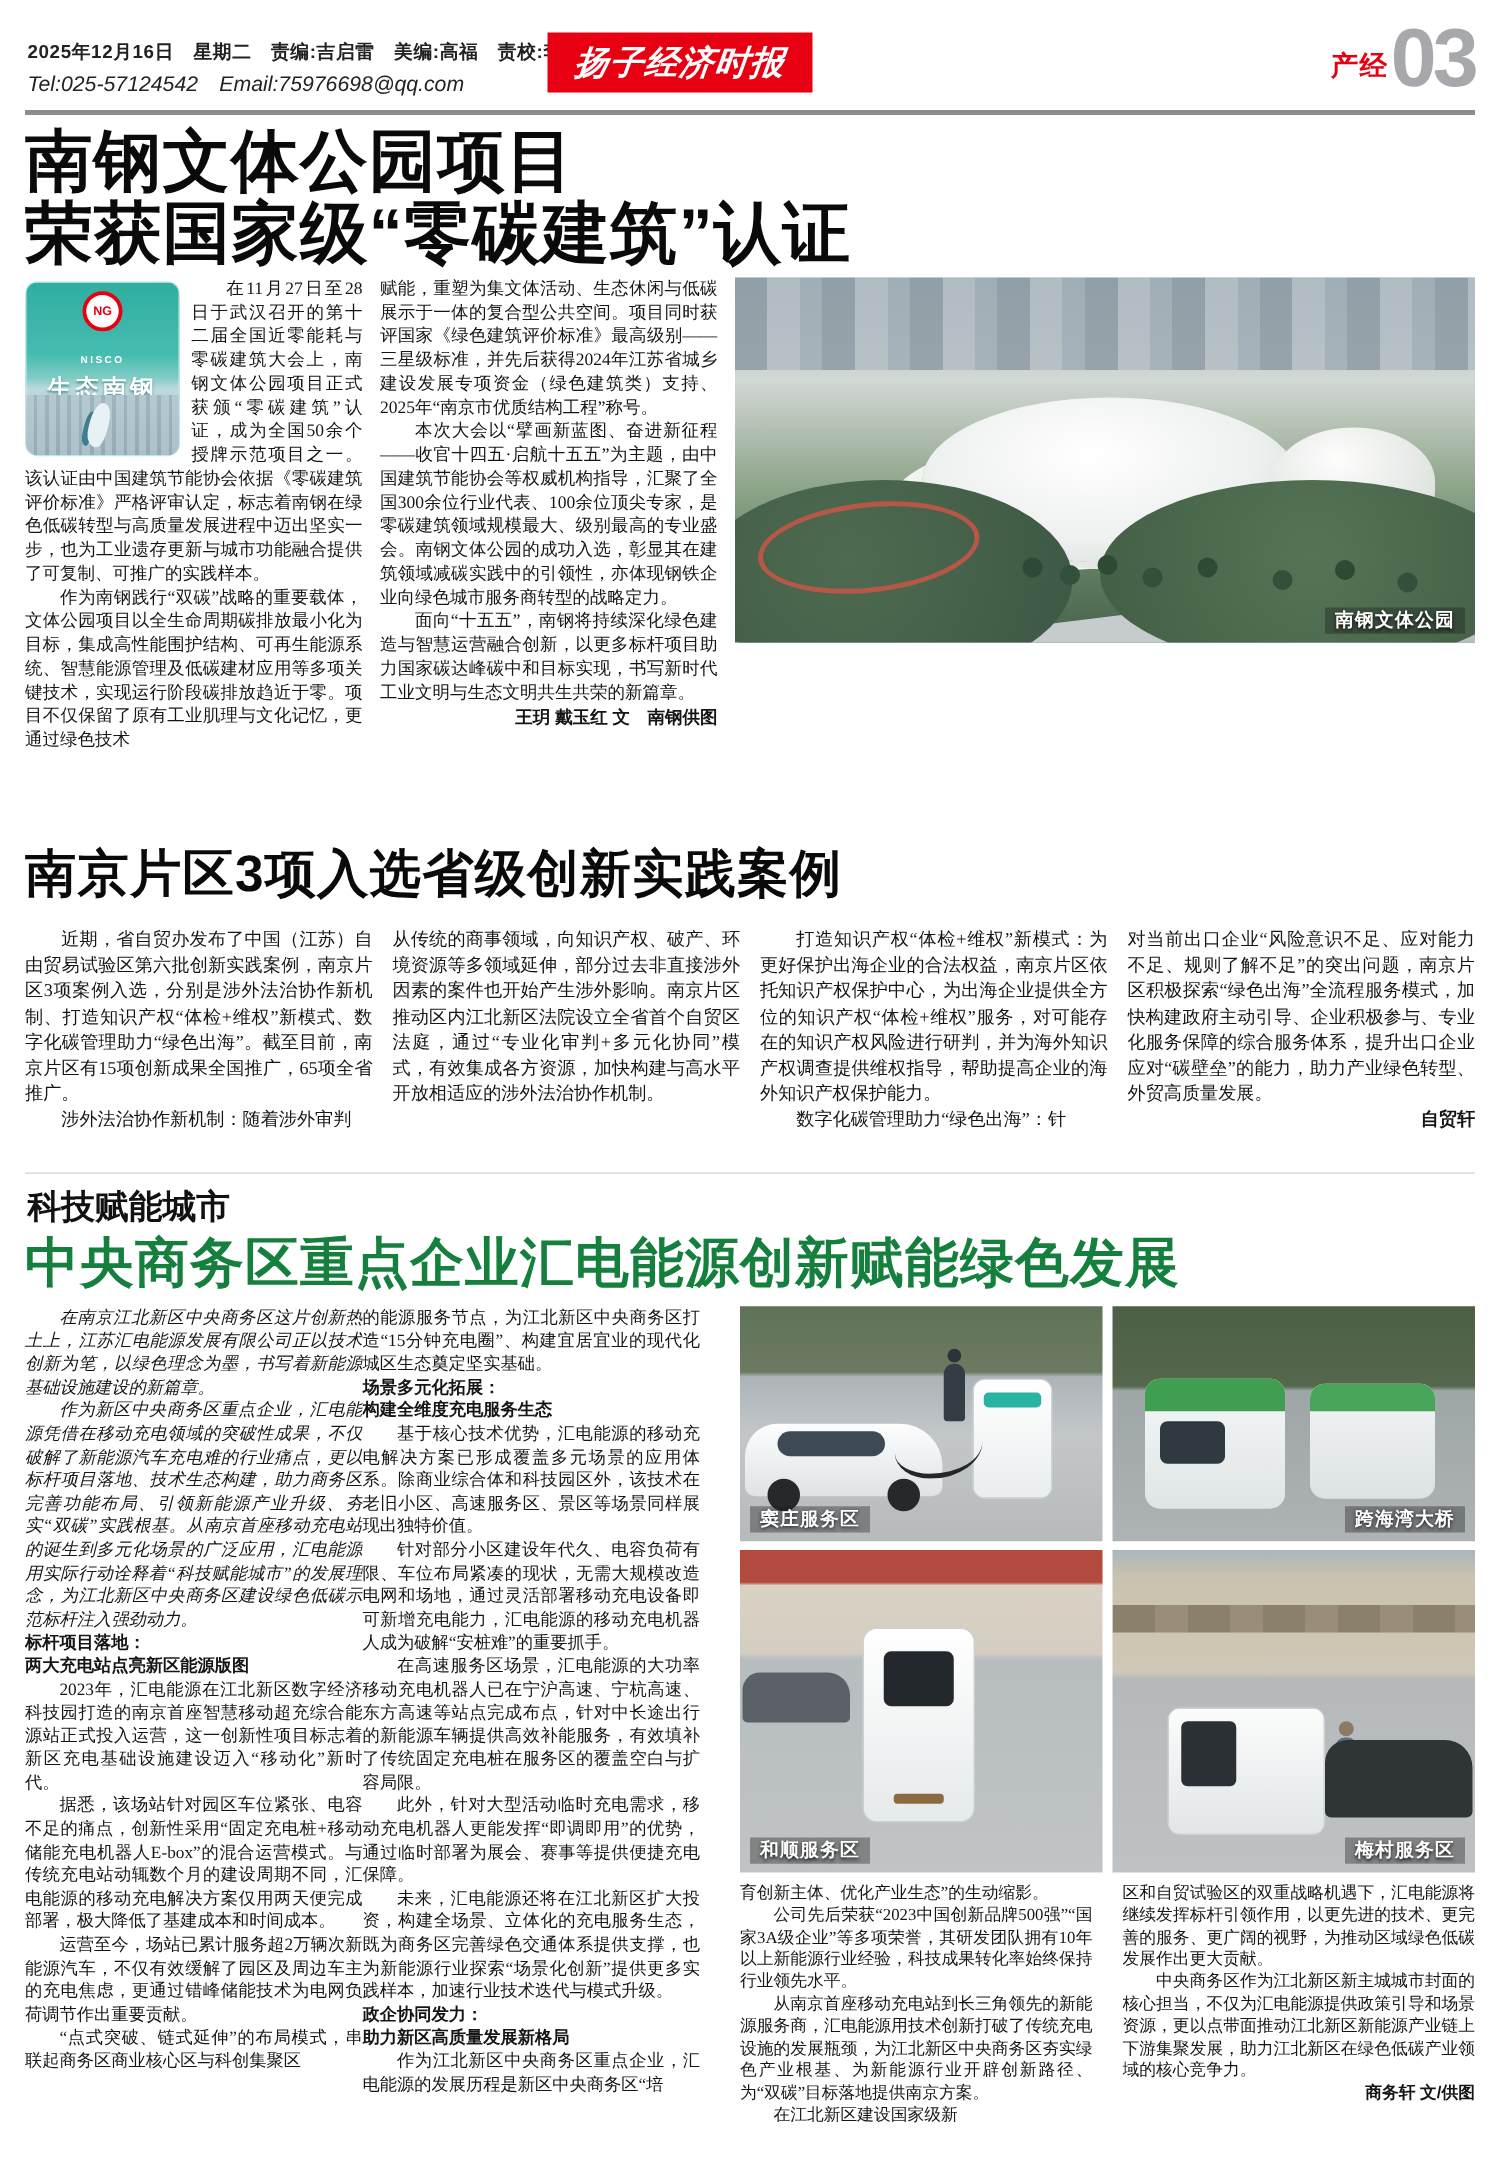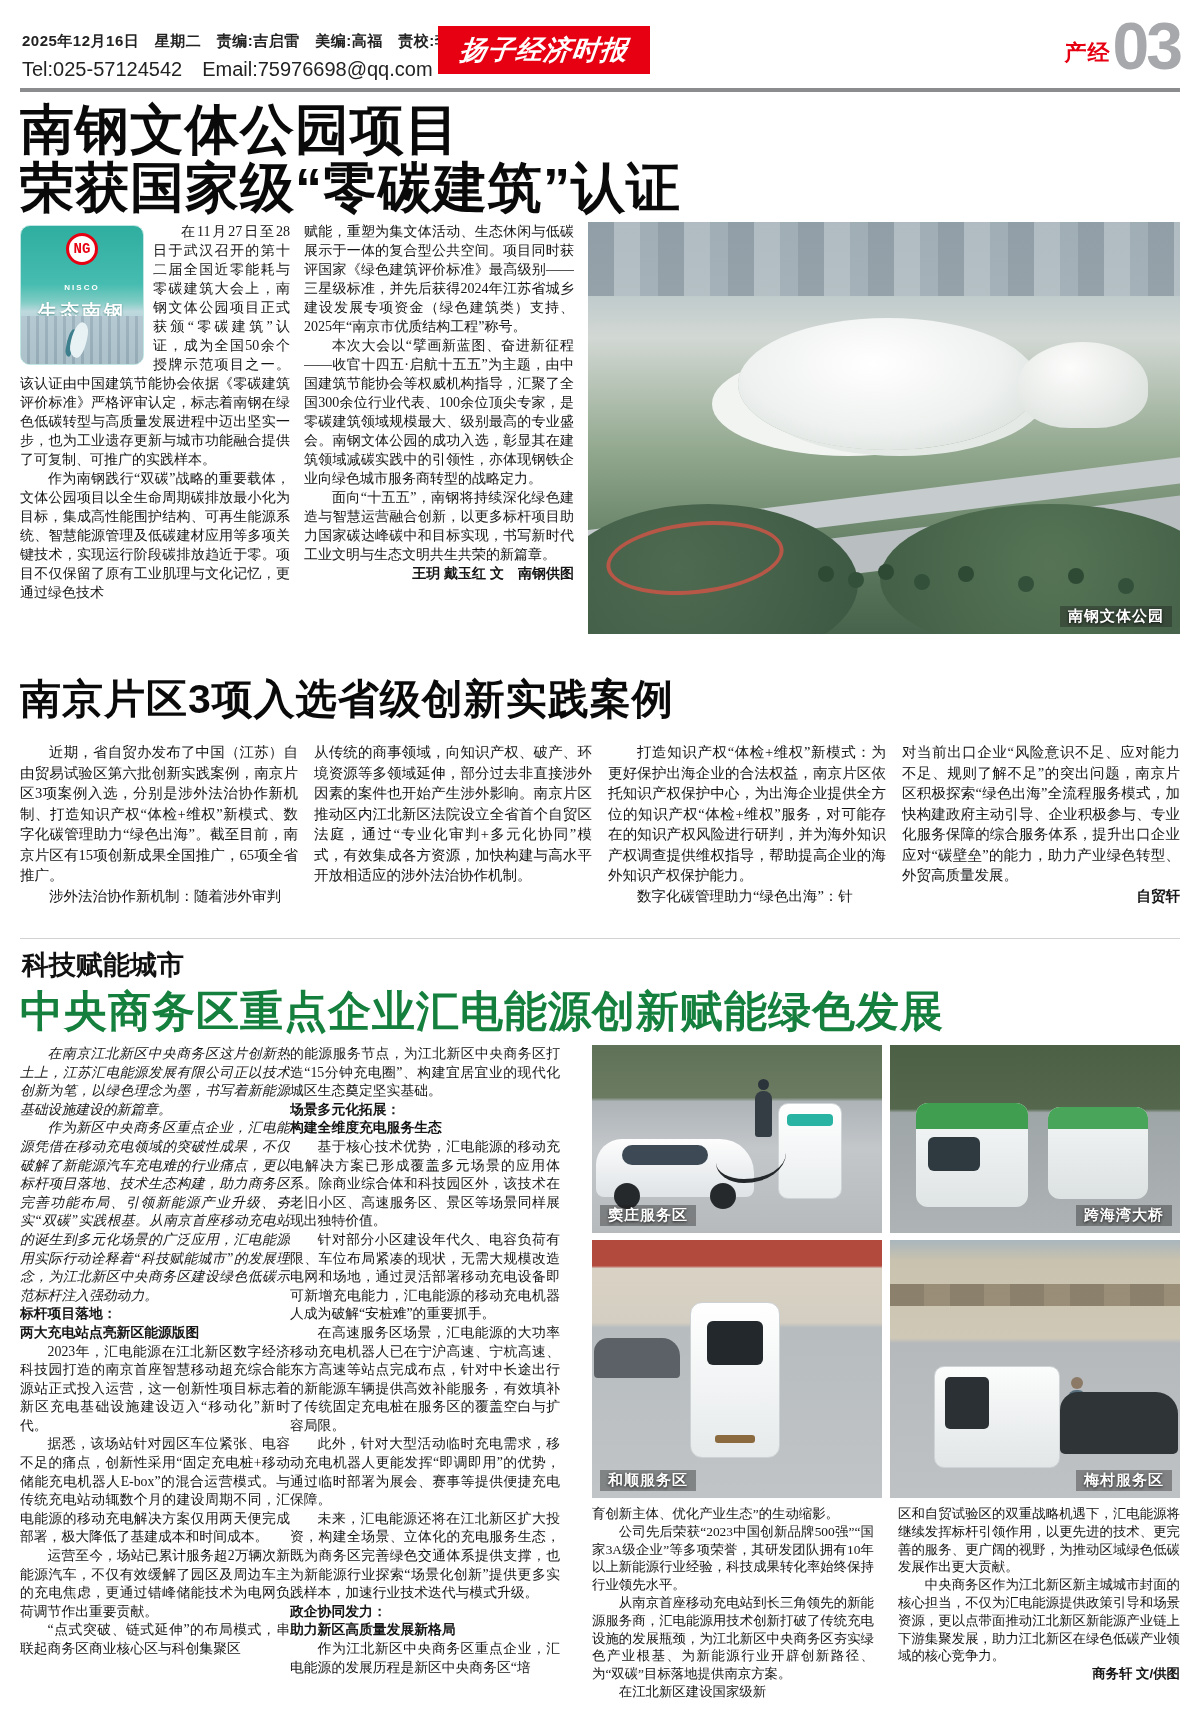--- a/index.html
+++ b/index.html
@@ -6,21 +6,21 @@
   body{
     width:1200px;height:1726px;position:relative;background:#fff;
     font-family:"Liberation Serif","DejaVu Serif",serif;color:#151515;
     overflow:hidden;
   }
   .pg{position:absolute;left:20px;right:20px;}
   
   .hd{top:14px;height:74px;}
   .hd-left{position:absolute;left:2px;top:18px;font-family:"Liberation Sans","DejaVu Sans",sans-serif;}
   .hd-date{font-size:15px;font-weight:700;color:#222;letter-spacing:.5px;}
-  .hd-contact{font-size:20px;color:#222;margin-top:5px;}
+  .hd-contact{font-size:17px;color:#222;margin-top:5px;font-style:italic;}
   .masthead{
     position:absolute;left:418px;top:12px;width:212px;height:48px;background:#e60012;
     display:flex;align-items:center;justify-content:center;
   }
   .masthead span{
     color:#fff;font-size:27px;font-weight:900;font-style:italic;
     transform:skewX(-6deg);letter-spacing:1px;white-space:nowrap;
     font-family:"Liberation Serif",serif;
   }
   .hd-right{position:absolute;right:0;top:2px;display:flex;align-items:flex-start;}
@@ -41,31 +41,31 @@
     font-weight:900;font-size:54px;line-height:58px;color:#0a0a0a;letter-spacing:1px;}
   .a1-body{top:222px;height:440px;display:flex;gap:14px;}
   .a1-col{width:270px;height:440px;font-size:14px;line-height:19px;overflow:hidden;text-align:justify;}
   .card{
     width:122px;height:138px;float:left;margin:3px 9px 5px 0;border-radius:10px;overflow:hidden;
     background:linear-gradient(180deg,#2fae9f 0%,#46bcb0 42%,#7fccc4 55%,#bdd9de 62%,#9db7c2 100%);
     position:relative;border:1px solid #bfe6e2;
   }
   .card-logo{width:26px;height:26px;border-radius:50%;background:#fff;margin:7px auto 0;
     display:flex;align-items:center;justify-content:center;border:3px solid #e60012;}
-  .card-logo span{color:#e60012;font-size:14px;font-weight:900;font-family:Liberation Mono, monospace;}
+  .card-logo span{color:#e60012;font-size:10px;font-weight:900;font-family:Liberation Sans, sans-serif;}
   .card-nisco{text-align:center;color:#fff;font-size:8px;font-weight:700;letter-spacing:2px;
     font-family:"Liberation Sans",sans-serif;margin-top:13px;}
   .card-title{text-align:center;color:#fff;font-size:19px;font-weight:900;letter-spacing:3px;
     margin-top:5px;text-shadow:0 1px 2px rgba(0,90,80,.6);font-family:"Liberation Sans",sans-serif;}
   .card-art{position:absolute;left:0;right:0;bottom:0;height:48px;
     background:linear-gradient(180deg,rgba(205,224,230,.2),rgba(160,180,190,.15)),
       repeating-linear-gradient(90deg,#aec3cc 0 6px,#93a9b4 6px 9px);}
   .card-sculpt{position:absolute;left:50px;bottom:6px;width:16px;height:36px;background:#e8f2f4;
     border-radius:60% 40% 50% 50%/70% 30% 70% 30%;transform:rotate(8deg);box-shadow:-8px 4px 0 -4px #3d7f8c;}
-  .a1-photo{position:relative;width:592px;height:412px;overflow:hidden;background:
+  .a1-photo{position:relative;width:592px;height:292px;overflow:hidden;background:
     linear-gradient(180deg,#9fb0b8 0%,#bcc8ca 16%,#d2d8d4 28%,#93a98f 55%,#5d7a5f 82%,#47634b 100%);}
   .ph-sky{position:absolute;top:0;left:0;right:0;height:74px;opacity:.85;
     background:repeating-linear-gradient(90deg,#8e9ba4 0 26px,#b3bec4 26px 52px,#a0adb5 52px 70px);}
   .ph-dome{position:absolute;top:96px;left:150px;width:300px;height:132px;border-radius:50%;
     background:radial-gradient(ellipse at 45% 35%,#ffffff 0%,#eef1ef 55%,#cfd6d2 100%);
     box-shadow:12px 8px 0 -2px #e4e9e6,-40px 20px 0 -14px #f2f4f2;}
   .ph-dome2{position:absolute;top:120px;left:430px;width:130px;height:86px;border-radius:50% 50% 40% 40%;
     background:radial-gradient(ellipse at 40% 30%,#fdfdfc,#d5dbd7);}
   .ph-road{position:absolute;top:270px;left:-40px;width:700px;height:26px;background:#c6cbcd;
     transform:rotate(-7deg);box-shadow:0 44px 0 6px #b9bfc1;}

